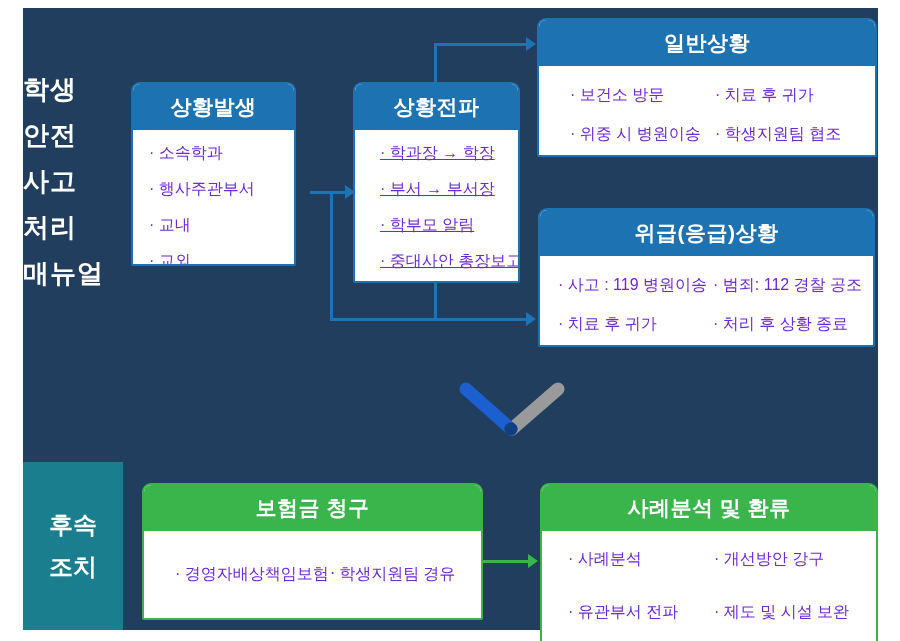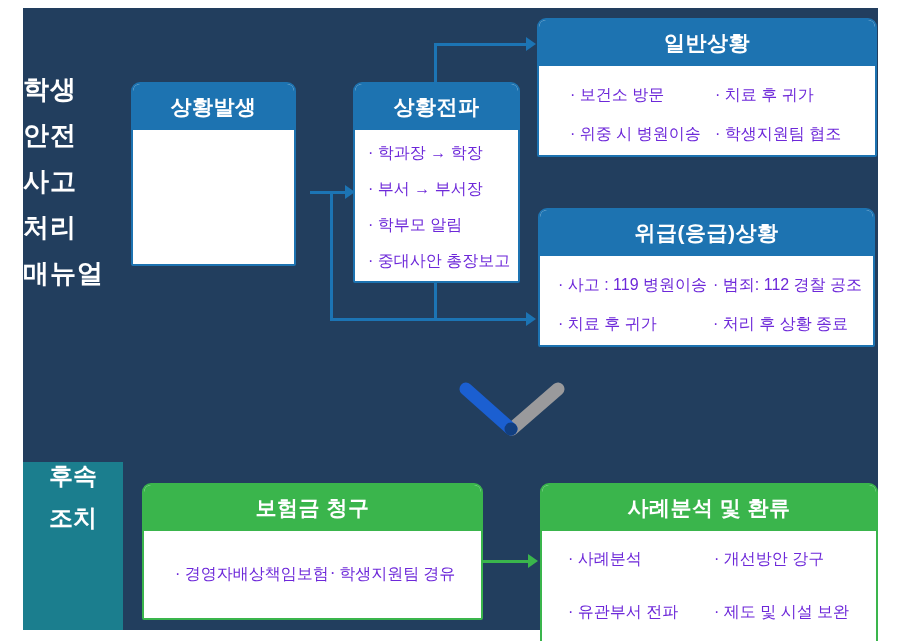--- a/index.html
+++ b/index.html
@@ -24,46 +24,52 @@
   .grid2{display:grid;padding-top:11px;}
   .grid2 span{line-height:35px;white-space:nowrap;}
 
   
   .cline{position:absolute;background:#1c74b4;}
   .arr-r{position:absolute;width:0;height:0;border-top:7px solid transparent;border-bottom:7px solid transparent;border-left:10px solid #1c74b4;}
   .arr-r.green{border-left-color:#3ab54c;}
   .cline.green{background:#3ab54c;}
 
   
-  .teal-box{position:absolute;left:23px;top:462px;width:100px;height:168px;background:#1b7e8e;display:flex;flex-direction:column;align-items:center;gap:14px;}
+  .teal-box{position:absolute;left:23px;top:462px;width:100px;height:168px;background:#1b7e8e;display:flex;flex-direction:column;align-items:center;justify-content:center;gap:14px;}
   .teal-box span{color:#fff;font-weight:bold;font-size:24px;line-height:28px;}
 
   .chev{position:absolute;left:450px;top:372px;}
 </style>
 </head>
 <body>
 
 <div class="page">
   <div class="panel"></div>
 
   <div class="side-title">
     <span>학생</span>
     <span>안전</span>
     <span>사고</span>
     <span>처리</span>
     <span>매뉴얼</span>
   </div>
 
   <div class="fbox" style="left:131px;top:82px;width:165px;height:184px;">
     <div class="hdr">상황발생</div>
+    <div class="body vlist">
+      <span>· 소속학과</span>
+      <span>· 행사주관부서</span>
+      <span>· 교내</span>
+      <span>· 교외</span>
+    </div>
   </div>
 
   <div class="fbox" style="left:353px;top:82px;width:167px;height:201px;">
     <div class="hdr">상황전파</div>
-    <div class="body vlist" style="padding-left:13px;">
+    <div class="body vlist" style="padding-left:25px;text-decoration:underline;">
       <span>· 학과장 → 학장</span>
       <span>· 부서 → 부서장</span>
       <span>· 학부모 알림</span>
       <span>· 중대사안 총장보고</span>
     </div>
   </div>
 
   <div class="fbox" style="left:537px;top:18px;width:340px;height:139px;">
     <div class="hdr">일반상황</div>
     <div class="body grid2" style="grid-template-columns:145px auto;padding-left:31px;">

